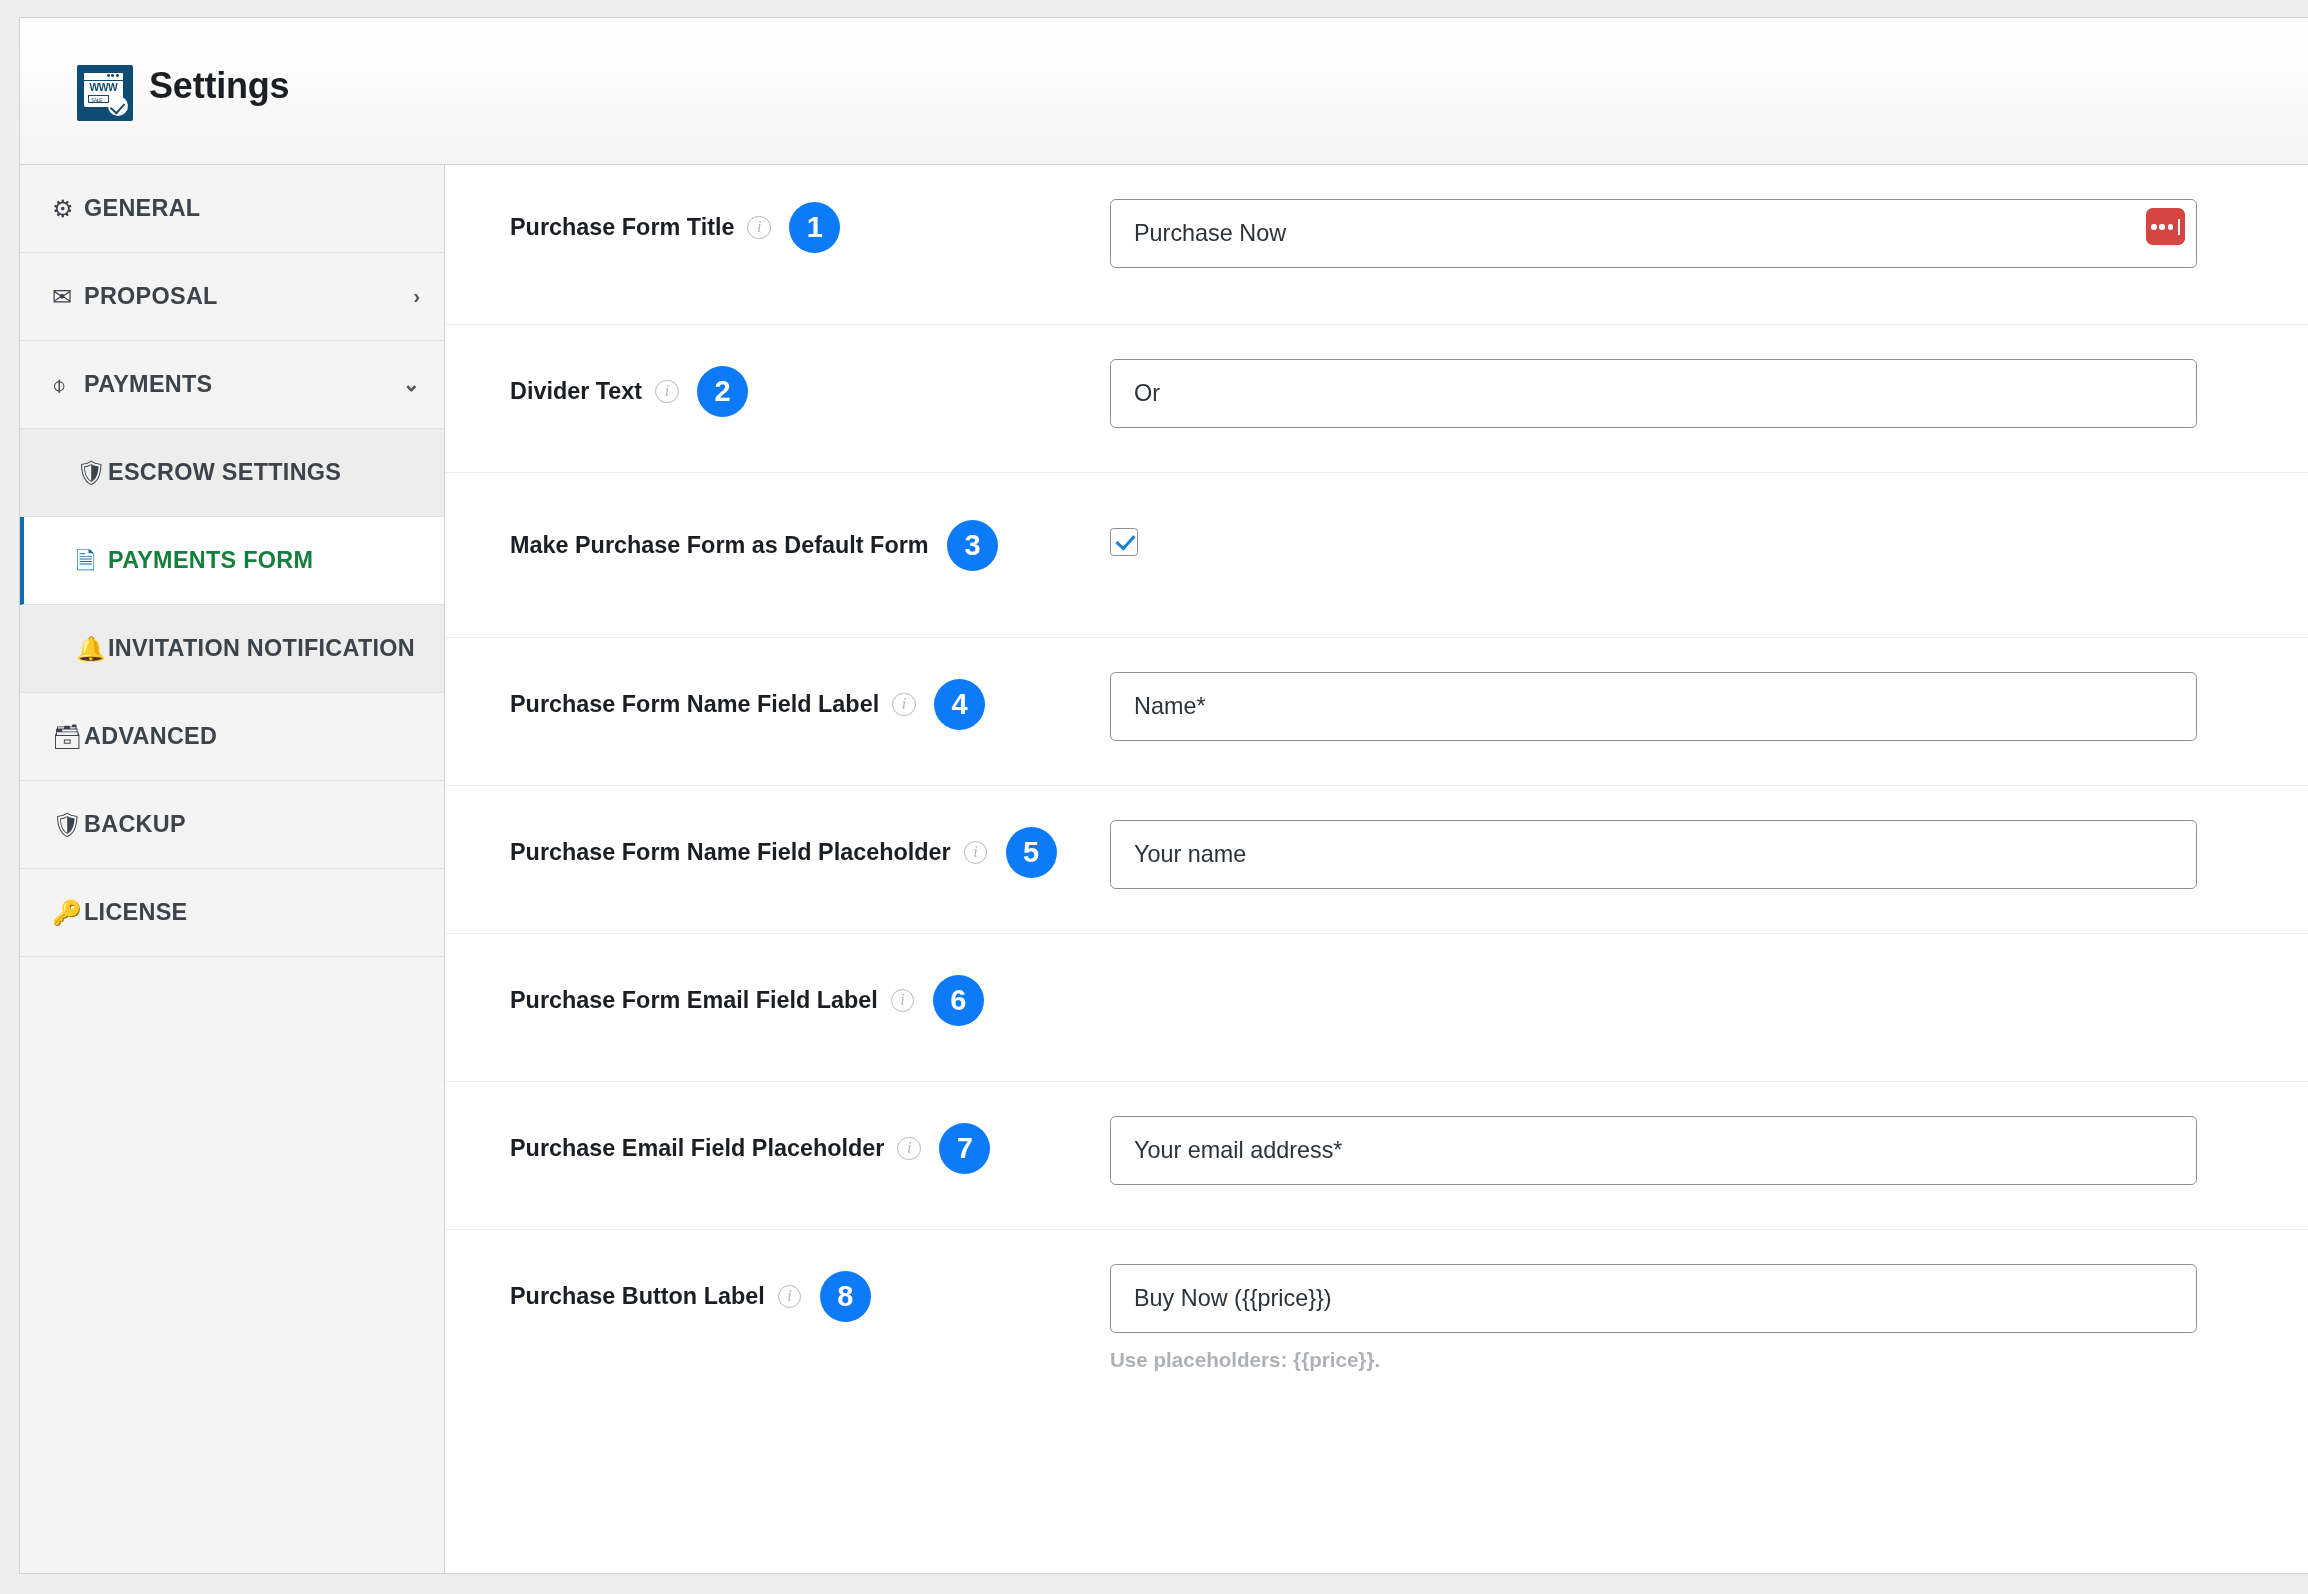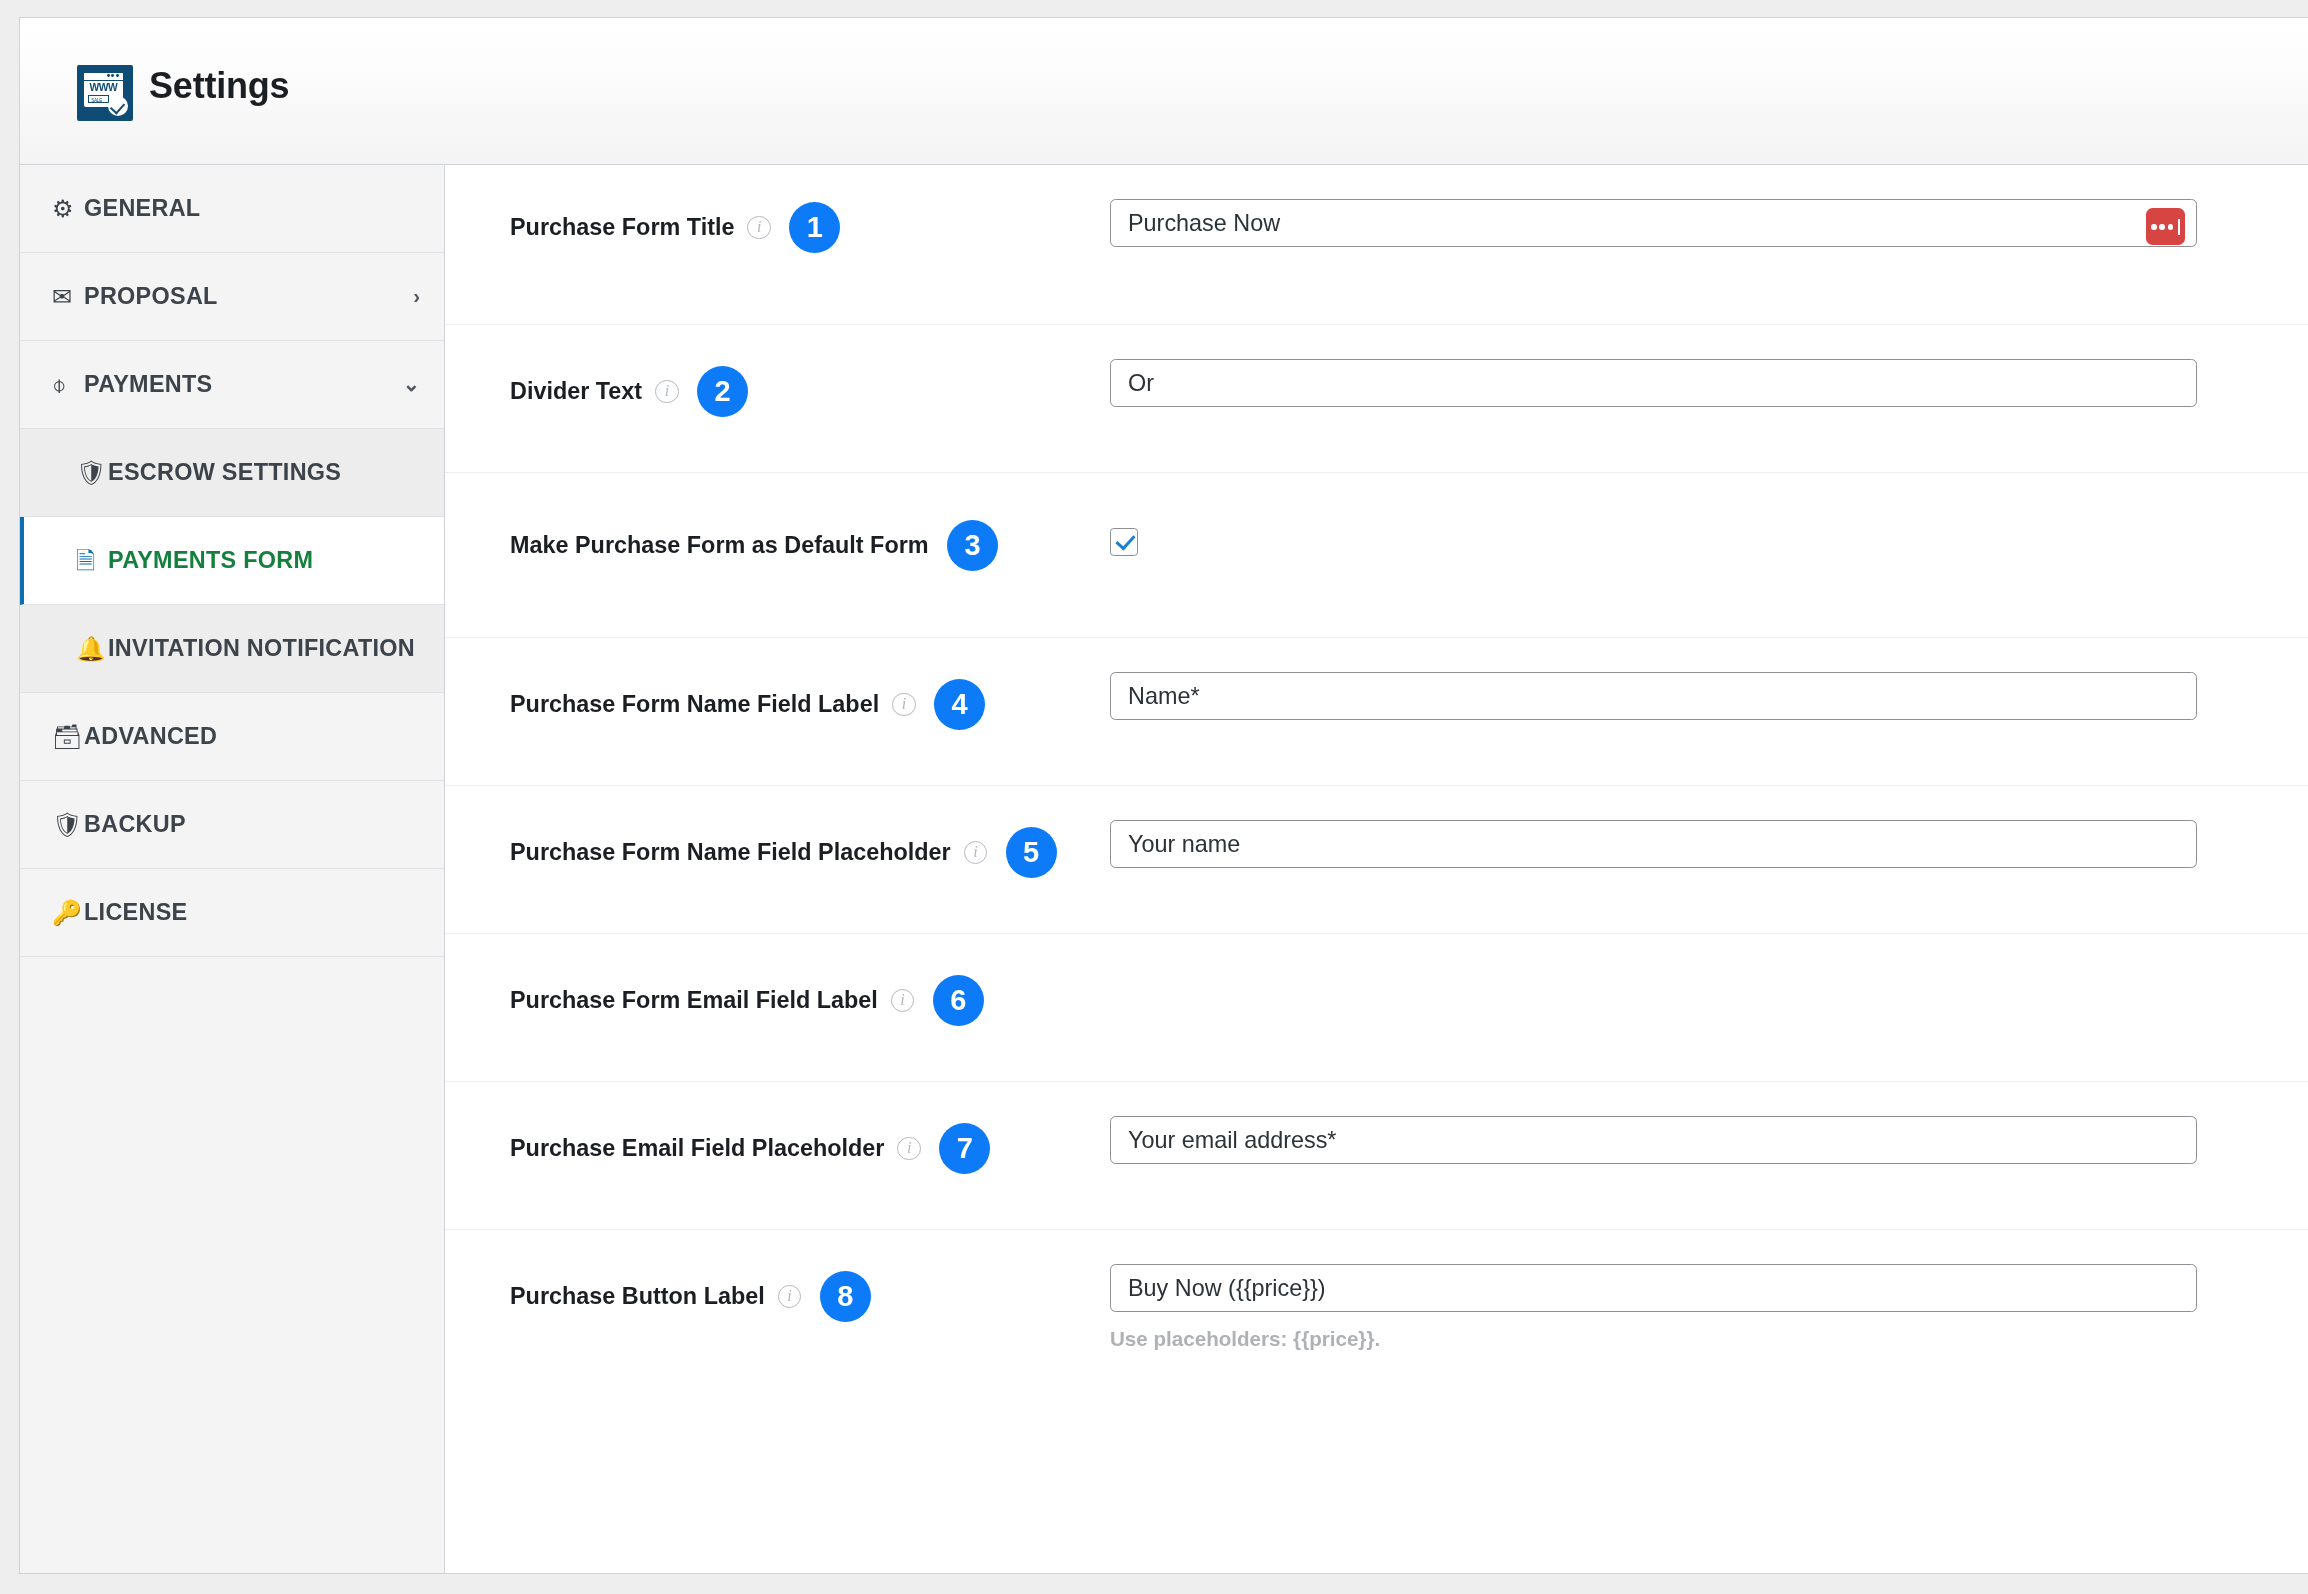--- a/index.html
+++ b/index.html
@@ -237,27 +237,27 @@
     margin-left: 5.6px;
   }
   .row-field-cell {
     flex: 1;
     padding-top: 34px;
     padding-right: 112px;
     position: relative;
   }
   .text-input {
     width: 100%;
-    height: 48px;
+    height: 69px;
     border: 0.9px solid #8c8f94;
     border-radius: 5.6px;
     background: #ffffff;
     font-size: 23.4px;
     color: #2c3338;
-    padding: 0 17px;
+    padding: 0 23px;
     font-family: "Liberation Sans", sans-serif;
     outline: none;
   }
   .input-wrap { position: relative; }
   .lastpass-icon {
     position: absolute;
     right: 12px;
     top: 9.4px;
     width: 39px;
     height: 37px;

